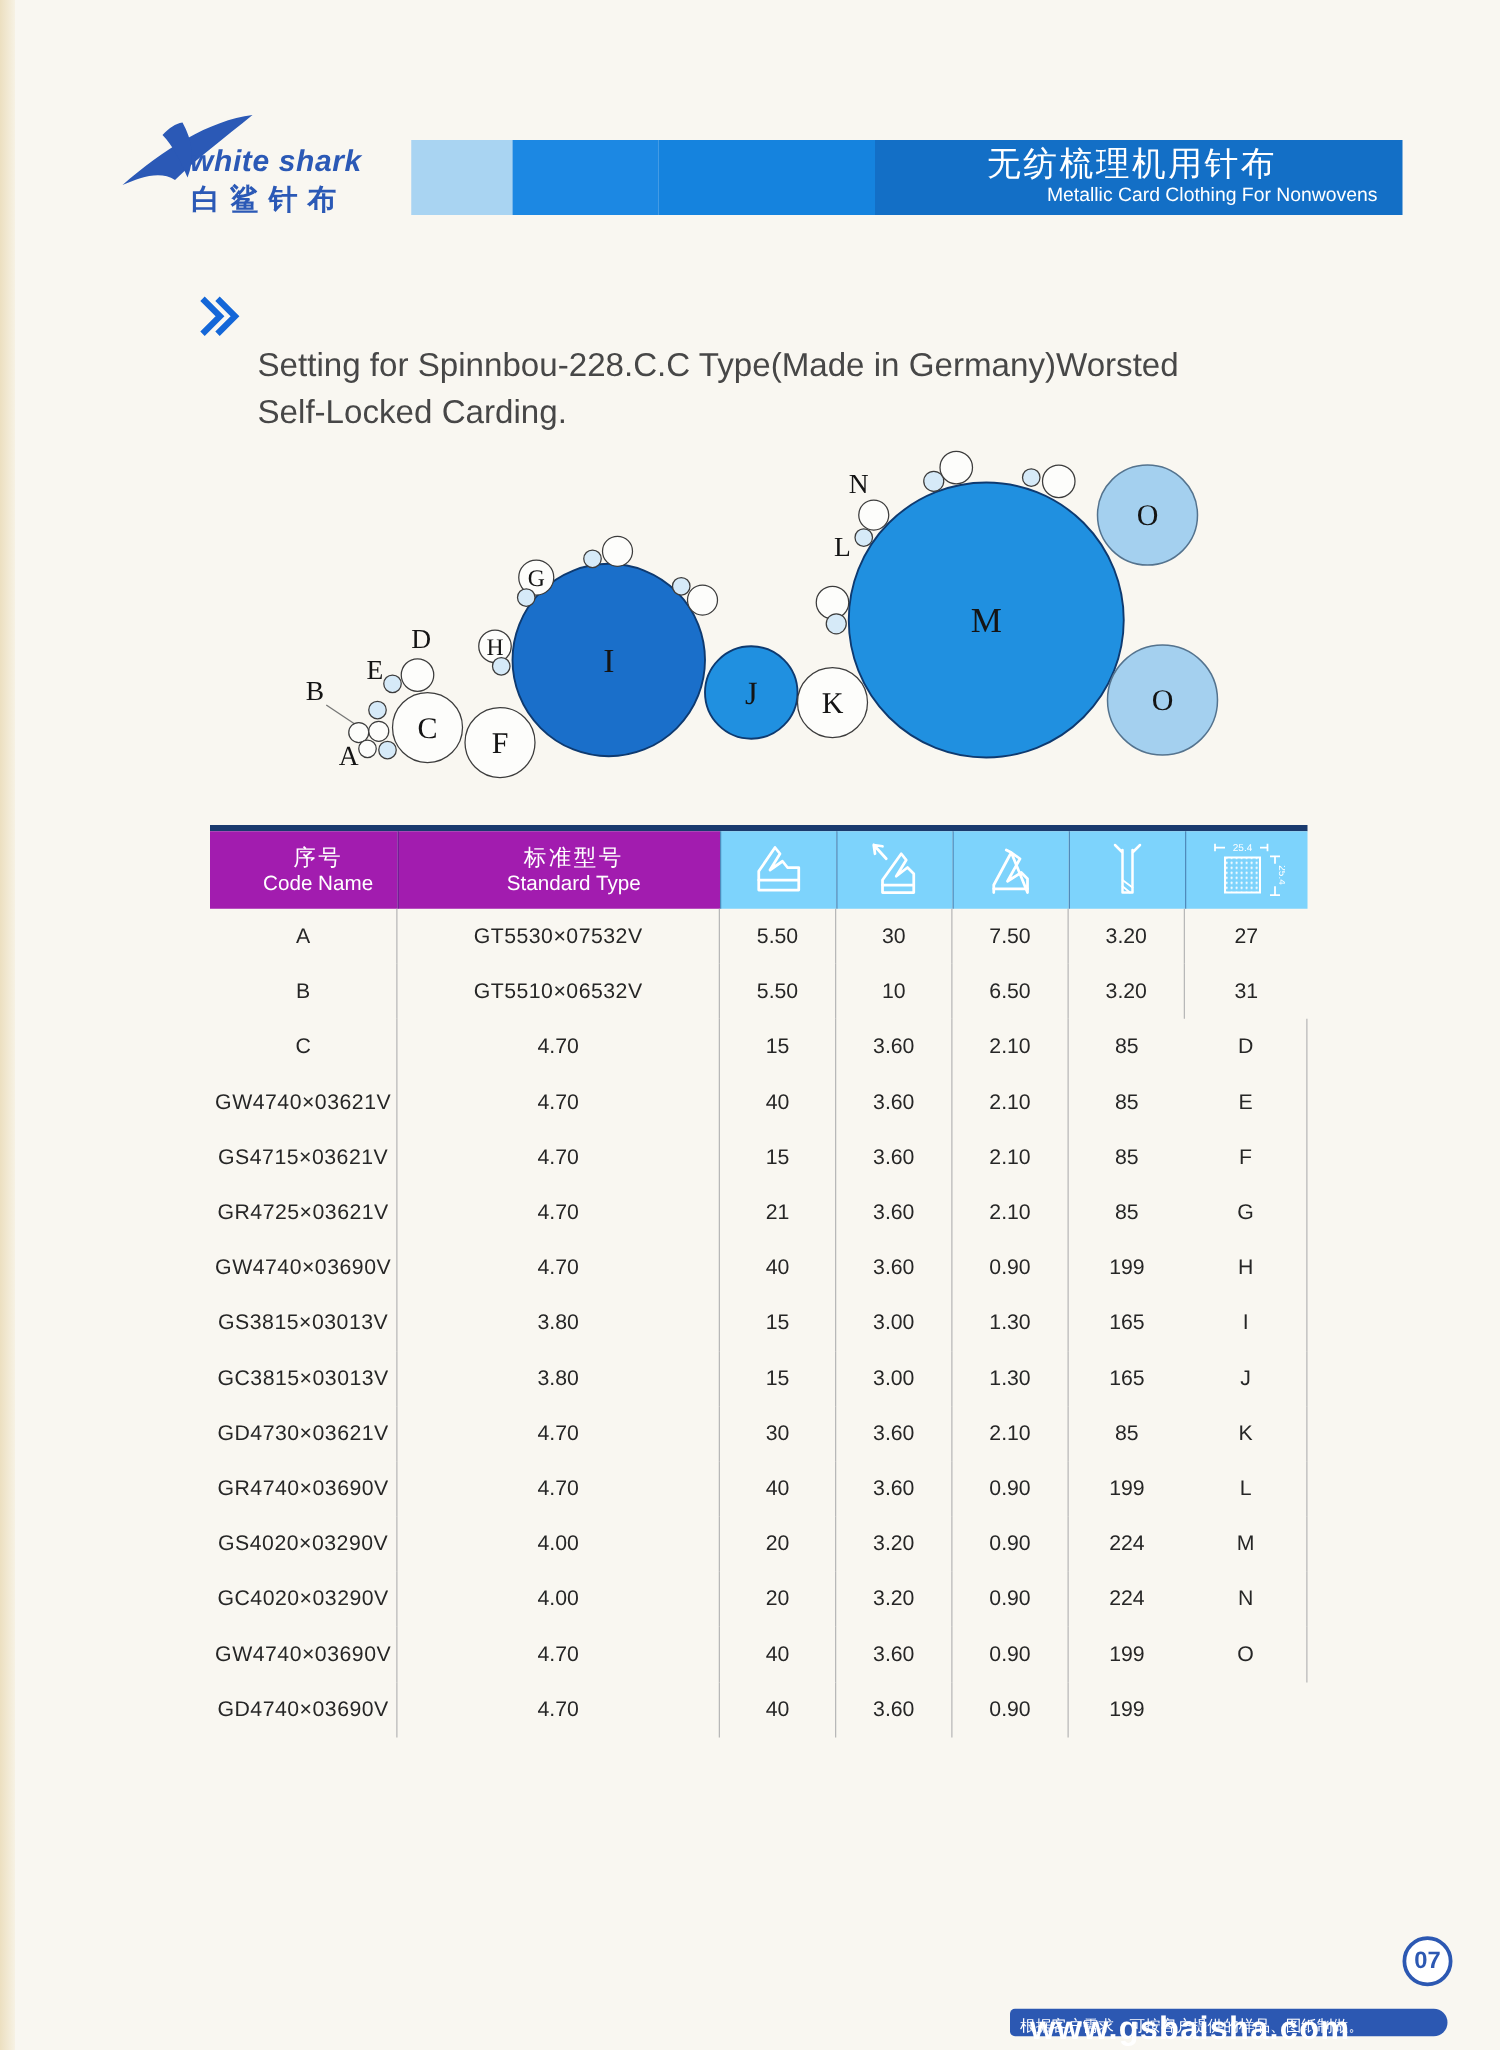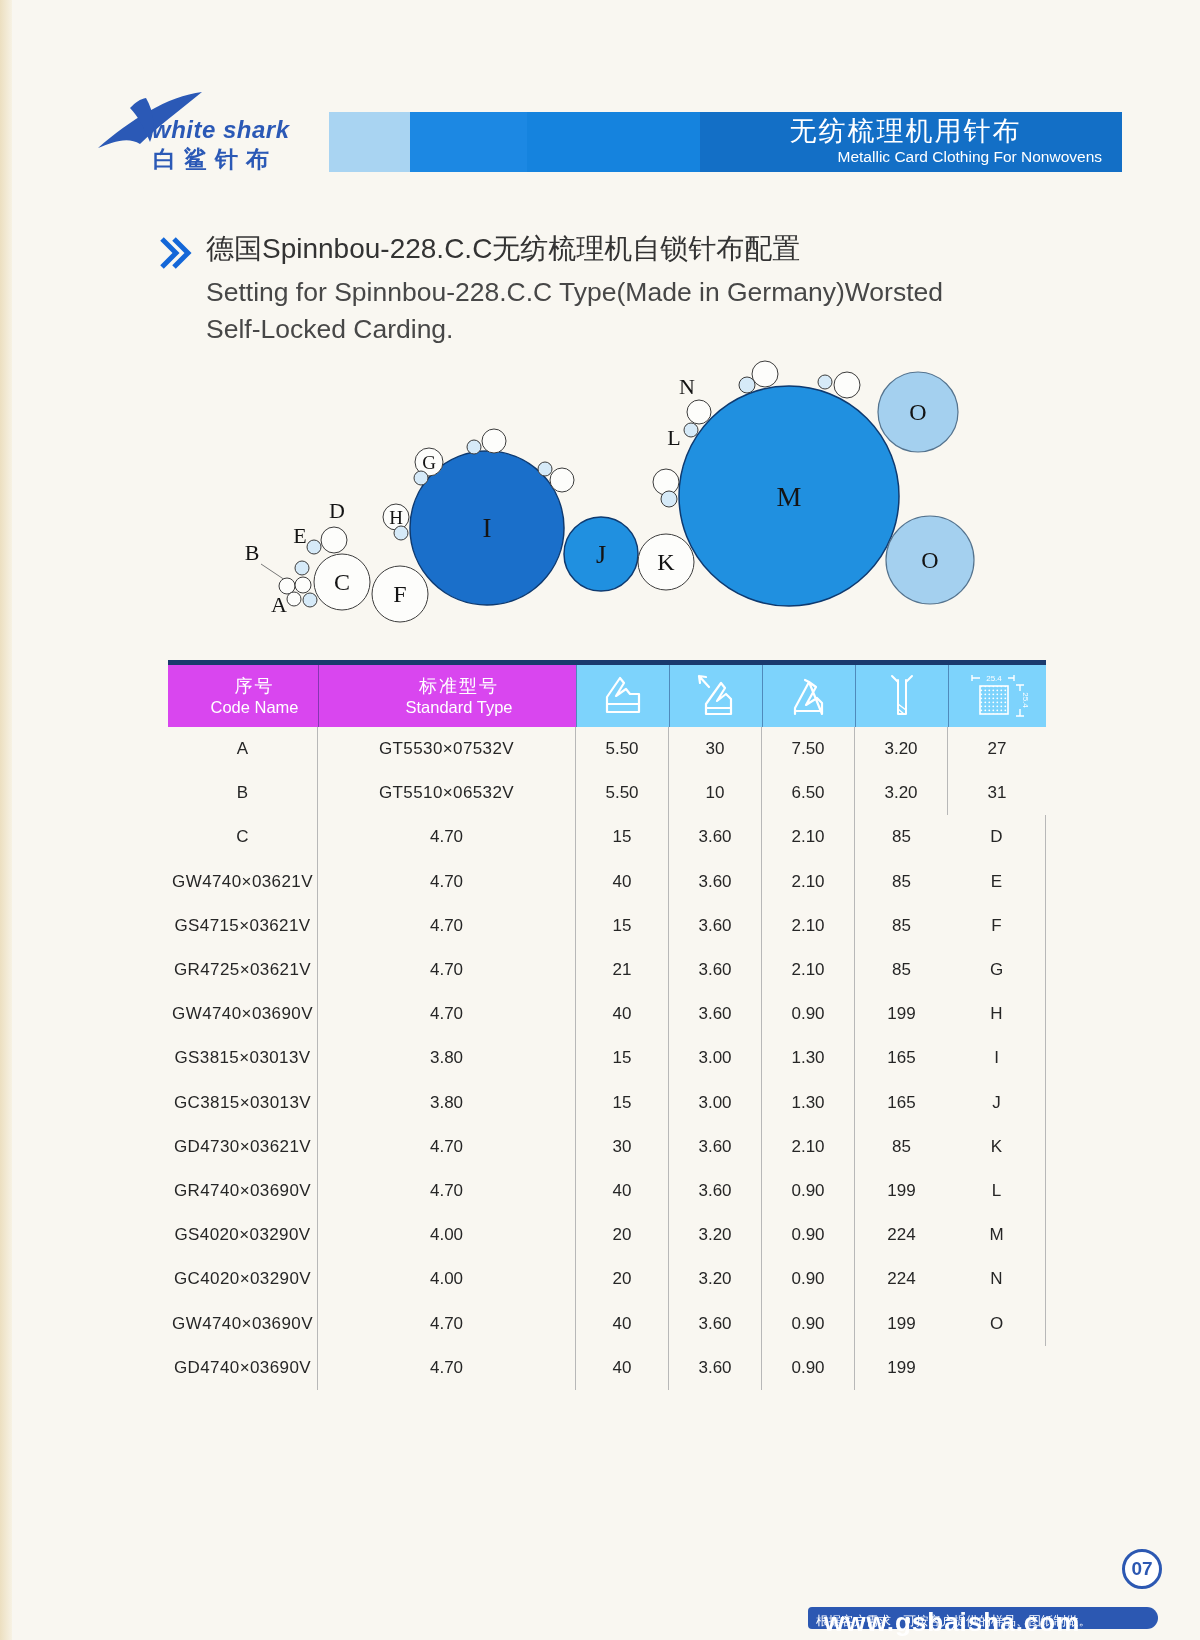--- a/index.html
+++ b/index.html
@@ -30,21 +30,21 @@
   .title-en{position:absolute;left:206px;top:274px;font-size:26.5px;color:#474747;line-height:37px;}
 
   
   #diagram{position:absolute;left:0;top:0;}
 
   
   .ctable{position:absolute;left:168px;top:660px;width:878px;}
   .t-head{display:grid;grid-template-columns:150px 258px 93px 93px 93px 93px 98px;height:67px;
           border-top:5px solid #1a3a6e;box-sizing:border-box;}
   .h-cell{display:flex;flex-direction:column;align-items:center;justify-content:center;}
-  .h-dark{background:#d946ef;color:#fff;padding-left:23px;}
+  .h-dark{background:#a21caf;color:#fff;padding-left:23px;}
   .h-blue{background:#7dd3fc;}
   .h-dark + .h-dark,.h-blue + .h-blue,.h-dark + .h-blue{border-left:1px solid rgba(10,30,90,.4);}
   .hc-cn{font-size:18px;line-height:22px;letter-spacing:2px;}
   .hc-en{font-size:16.5px;line-height:20px;}
   .t-body{display:grid;grid-template-columns:150px 258px 93px 93px 93px 93px 98px;grid-auto-rows:44.2px;}
   .cell{display:flex;align-items:center;justify-content:center;font-size:17px;color:#262626;
         border-right:1px solid #b8b8b8;}
   .cell.last{border-right:none;}
   .cell.type{letter-spacing:.4px;}
 
@@ -82,21 +82,20 @@
       <div class="band-en">Metallic Card Clothing For Nonwovens</div>
     </div>
   </div>
 
   <svg class="chevron" width="40" height="34" viewBox="0 0 40 34">
     <g fill="none" stroke="#1467d8" stroke-width="5">
       <path d="M5 3 L19 17 L5 31"></path>
       <path d="M17 3 L31 17 L17 31"></path>
     </g>
   </svg>
-  <div class="title-cn">德国Spinnbou-228.C.C无纺梳理机自锁针布配置</div>
   <div class="title-en">
     <div>Setting for Spinnbou-228.C.C Type(Made in Germany)Worsted</div>
     <div>Self-Locked Carding.</div>
   </div>
 
   <svg id="diagram" width="1200" height="1640" viewBox="0 0 1200 1640">
       <line x1="261" y1="564" x2="291" y2="584" stroke="#777" stroke-width="1"></line>
       <circle cx="487" cy="528" r="77" fill="#1a6fca" stroke="#0e3a70" stroke-width="1.5"></circle>
       <text x="487" y="537.45" text-anchor="middle" fill="#141414" font-size="27" font-family="&quot;Liberation Serif&quot;, serif">I</text>
       <circle cx="601" cy="554" r="37" fill="#2090e0" stroke="#0e3a70" stroke-width="1.5"></circle>

